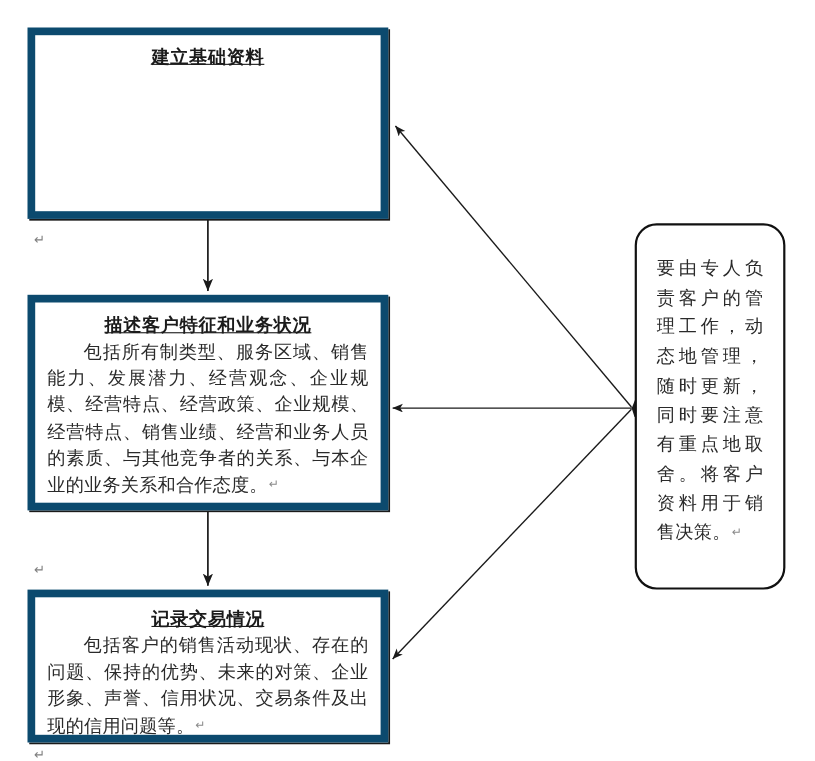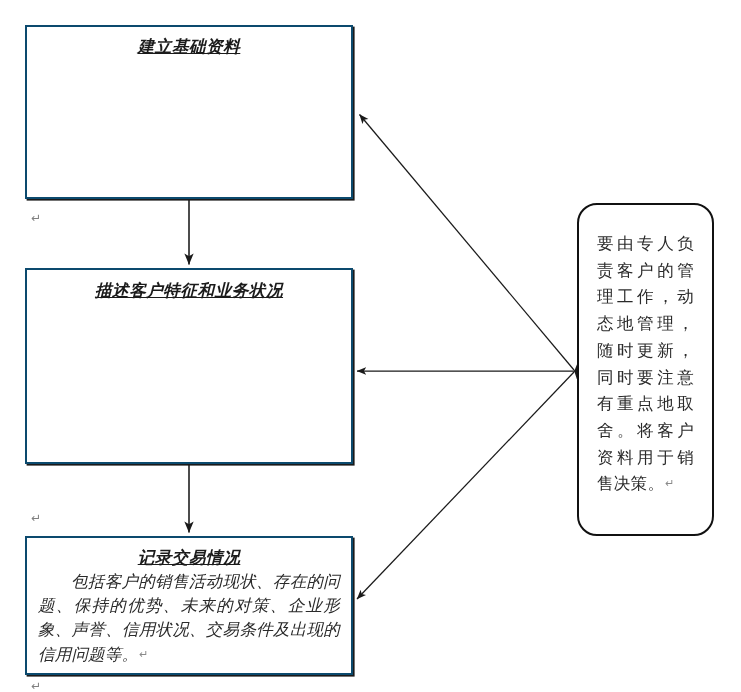--- a/index.html
+++ b/index.html
@@ -24,23 +24,22 @@
     width: 741px;
     height: 692px;
     pointer-events: none;
   }
   .node {
     position: absolute;
     box-sizing: border-box;
     background: #ffffff;
   }
   .rect-node {
-    border: 2px solid #0c4a6e;
+    border: 7px solid #0c4a6e;
     box-shadow: 1.6px 1.6px 0 0 #1a1a1a;
-    font-style: italic;
   }
   .round-node {
     border: 2px solid #111111;
     border-radius: 20px;
   }
   .node-title {
     text-align: center;
     font-weight: bold;
     text-decoration: underline;
     font-size: 16.5px;
@@ -119,20 +118,21 @@
       <line x1="574" y1="372" x2="357" y2="599" stroke="#1a1a1a" stroke-width="1.25" marker-start="url(#ah2)" marker-end="url(#ah)"></line>
     </g>
   </svg>
 
   <div class="node rect-node" id="n1">
     <div class="node-title"><span>建立基础资料</span></div>
   </div>
 
   <div class="node rect-node" id="n2">
     <div class="node-title"><span>描述客户特征和业务状况</span></div>
+    <div class="node-body"><span>包括所有制类型、服务区域、销售能力、发展潜力、经营观念、企业规模、经营特点、经营政策、企业规模、经营特点、销售业绩、经营和业务人员的素质、与其他竞争者的关系、与本企业的业务关系和合作态度。</span><span class="inline-pilcrow">↵</span></div>
   </div>
 
   <div class="node rect-node" id="n3">
     <div class="node-title"><span>记录交易情况</span></div>
     <div class="node-body"><span>包括客户的销售活动现状、存在的问题、保持的优势、未来的对策、企业形象、声誉、信用状况、交易条件及出现的信用问题等。</span><span class="inline-pilcrow">↵</span></div>
   </div>
 
   <div class="node round-node" id="n4">
     <div class="round-body"><span>要由专人负责客户的管理工作，动态地管理，随时更新，同时要注意有重点地取舍。将客户资料用于销售决策。</span><span class="inline-pilcrow">↵</span></div>
   </div>

